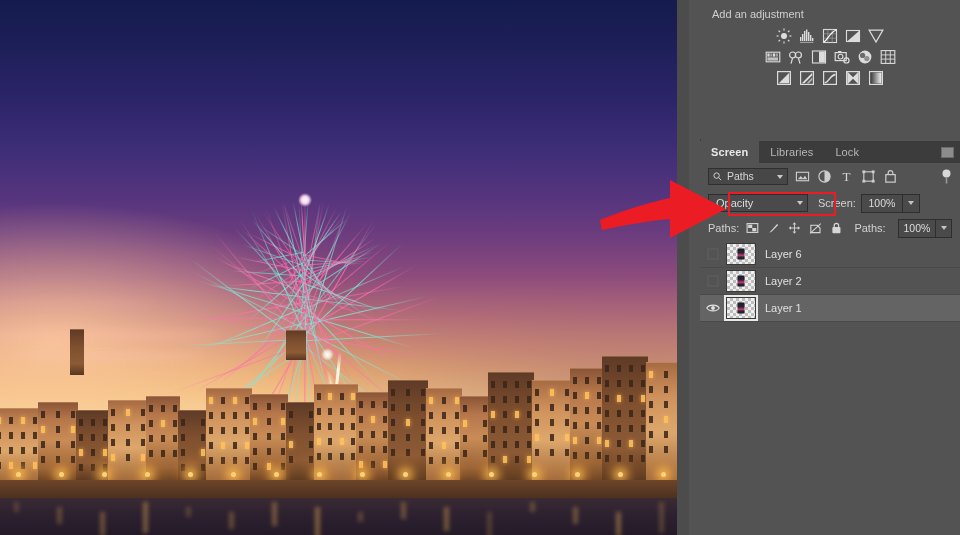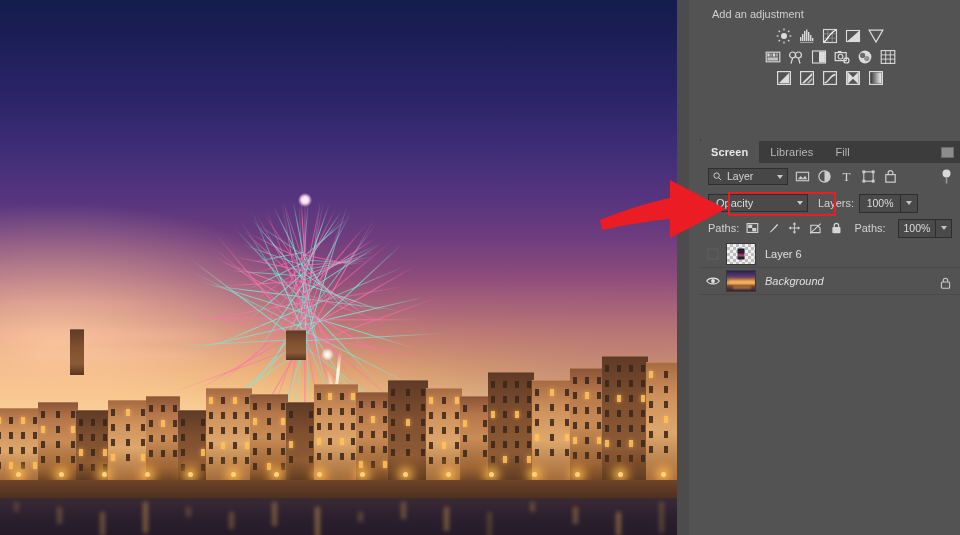--- a/index.html
+++ b/index.html
@@ -777,35 +777,35 @@
 
     <div class="panel-group layers-group">
       <div class="tabbar">
         <div class="tab active">
           <span>Screen</span>
         </div>
         <div class="tab">
           <span>Libraries</span>
         </div>
         <div class="tab">
-          <span>Fill</span>
+          <span>Lock</span>
         </div>
         <div class="tab-spacer"></div>
         <div class="panel-menu"></div>
       </div>
 
       <div class="panel-body">
 
         <div class="filter-row">
           <div class="kind-select">
             <svg class="kind-search" viewBox="0 0 10 10">
               <circle cx="4" cy="4" r="3" fill="none" stroke="#cfcfcf" stroke-width="1.1"></circle>
               <line x1="6.2" y1="6.2" x2="9" y2="9" stroke="#cfcfcf" stroke-width="1.1"></line>
             </svg>
-            <span>Layer</span>
+            <span>Paths</span>
             <div class="caret"></div>
           </div>
 
           <svg class="filter-ico" viewBox="0 0 16 16">
             <rect x="1.5" y="3.5" width="13" height="9" fill="none" stroke="#cdcdcd" stroke-width="1.2"></rect>
             <path d="M3 11l3.2-3.6L8.4 10l2.3-2.7L13 11z" fill="#cdcdcd"></path>
           </svg>
           <svg class="filter-ico" viewBox="0 0 16 16">
             <circle cx="8" cy="8" r="6" fill="none" stroke="#cdcdcd" stroke-width="1.2"></circle>
             <path d="M8 2a6 6 0 0 1 0 12z" fill="#cdcdcd"></path>
@@ -828,21 +828,21 @@
             <circle cx="5.5" cy="4.5" r="4" fill="#d8d8d8"></circle>
             <rect x="4.7" y="8.5" width="1.6" height="6" fill="#9a9a9a"></rect>
           </svg>
         </div>
 
         <div class="blend-row">
           <div class="blend-select">
             <span>Opacity</span>
             <div class="caret"></div>
           </div>
-          <span class="opacity-label">Layers:</span>
+          <span class="opacity-label">Screen:</span>
           <div class="num-field">
             <span>100%</span>
           </div>
           <div class="mini-caret"></div>
         </div>
 
         <div class="lock-row">
           <span class="lock-label">Paths:</span>
           <svg class="lock-ico" viewBox="0 0 14 14">
             <rect x="1.2" y="2.2" width="11.6" height="9.6" fill="none" stroke="#d6d6d6" stroke-width="1.2"></rect>
@@ -879,34 +879,40 @@
                   <rect x="1" y="1" width="10" height="10" fill="none" stroke="#616161" stroke-width="1"></rect>
                 </svg>
               </div>
               <div class="thumb">
                 <div class="thumb-mark" style="background:linear-gradient(to bottom,#1c1c28 0%,#2a2233 40%,#c23a6e 62%,#2a2233 80%,#1c1c28 100%);"></div>
               </div>
               <span class="layer-name">Layer 6</span>
             </div>
             <div class="layer-row">
               <div class="eye-cell">
+                <svg width="12" height="12" viewBox="0 0 12 12">
+                  <rect x="1" y="1" width="10" height="10" fill="none" stroke="#616161" stroke-width="1"></rect>
+                </svg>
+              </div>
+              <div class="thumb">
+                <div class="thumb-mark" style="background:linear-gradient(to bottom,#1c1c28 0%,#2a2233 40%,#c23a6e 62%,#2a2233 80%,#1c1c28 100%);"></div>
+              </div>
+              <span class="layer-name">Layer 2</span>
+            </div>
+            <div class="layer-row selected">
+              <div class="eye-cell">
                 <svg width="14" height="10" viewBox="0 0 14 10">
                   <path d="M0.8 5 C 3 1.2, 11 1.2, 13.2 5 C 11 8.8, 3 8.8, 0.8 5 Z" fill="none" stroke="#e3e3e3" stroke-width="1.1"></path>
                   <circle cx="7" cy="5" r="1.9" fill="#e3e3e3"></circle>
                 </svg>
               </div>
-              <div class="thumb-photo" style="background: linear-gradient(rgb(45, 33, 80) 0%, rgb(90, 58, 107) 26%, rgb(192, 118, 63) 48%, rgb(232, 164, 90) 60%, rgb(122, 74, 44) 74%, rgb(50, 33, 58) 100%);">
-                <div style="position:absolute;left:2px;top:9px;width:26px;height:4px;background:rgba(255,190,90,.7);filter:blur(1px);"></div>
-                <div style="position:absolute;left:6px;top:15px;width:18px;height:3px;background:rgba(255,170,70,.45);filter:blur(1px);"></div>
+              <div class="thumb sel-ring">
+                <div class="thumb-mark" style="background:linear-gradient(to bottom,#1c1c28 0%,#2a2233 40%,#c23a6e 62%,#2a2233 80%,#1c1c28 100%);"></div>
               </div>
-              <span class="layer-name italic">Background</span>
-              <span class="lock-badge"><svg width="11" height="12" viewBox="0 0 11 12">
-                  <rect x="1.4" y="5" width="8.2" height="6.2" rx="1" fill="none" stroke="#c9c9c9" stroke-width="1.1"></rect>
-                  <path d="M3.3 5V3.4a2.2 2.2 0 0 1 4.4 0V5" fill="none" stroke="#c9c9c9" stroke-width="1.1"></path>
-                </svg></span>
+              <span class="layer-name">Layer 1</span>
             </div>
           </div>
       </div>
     </div>
   </div>
 
   <div class="highlight-box"></div>
 
   <svg class="arrow" viewBox="0 0 128 62">
     <path d="M0 42 C 30 30, 52 24, 70 20 L 70 2 L 126 31 L 70 60 L 70 41 C 50 43, 24 47, 2 52 Z" fill="#ec1c24"></path>

